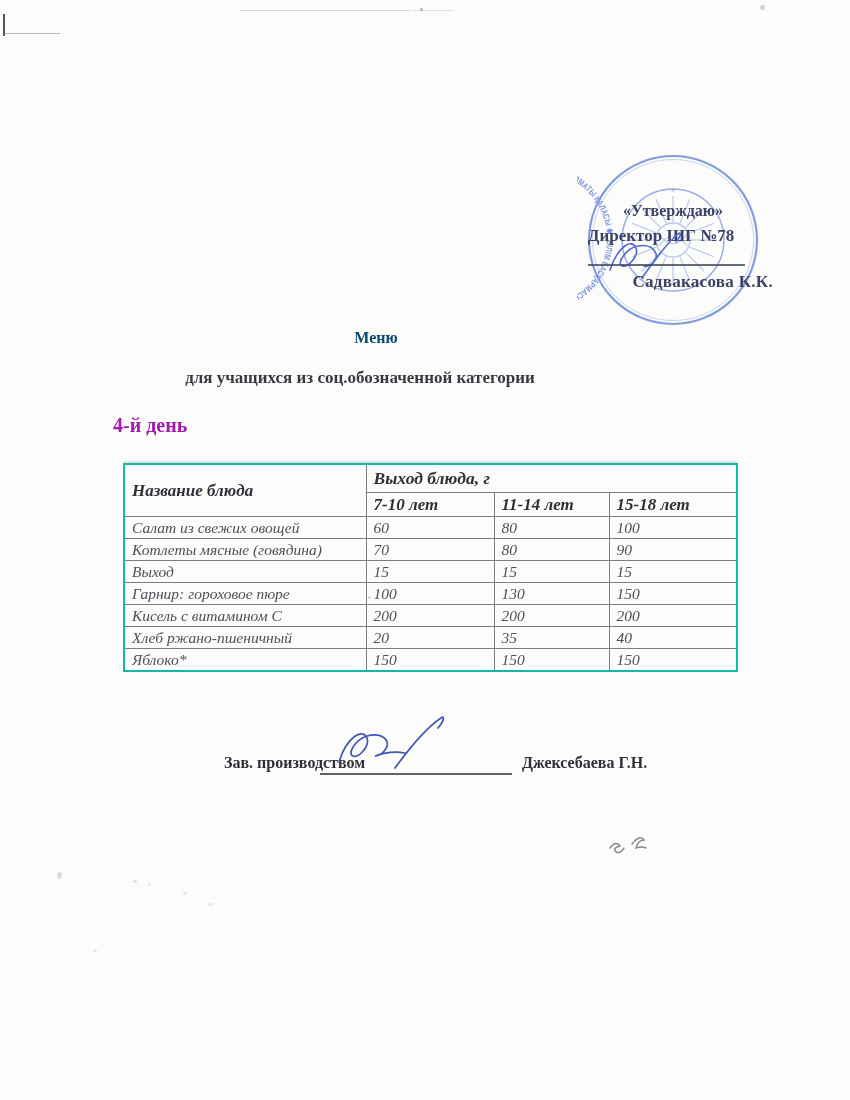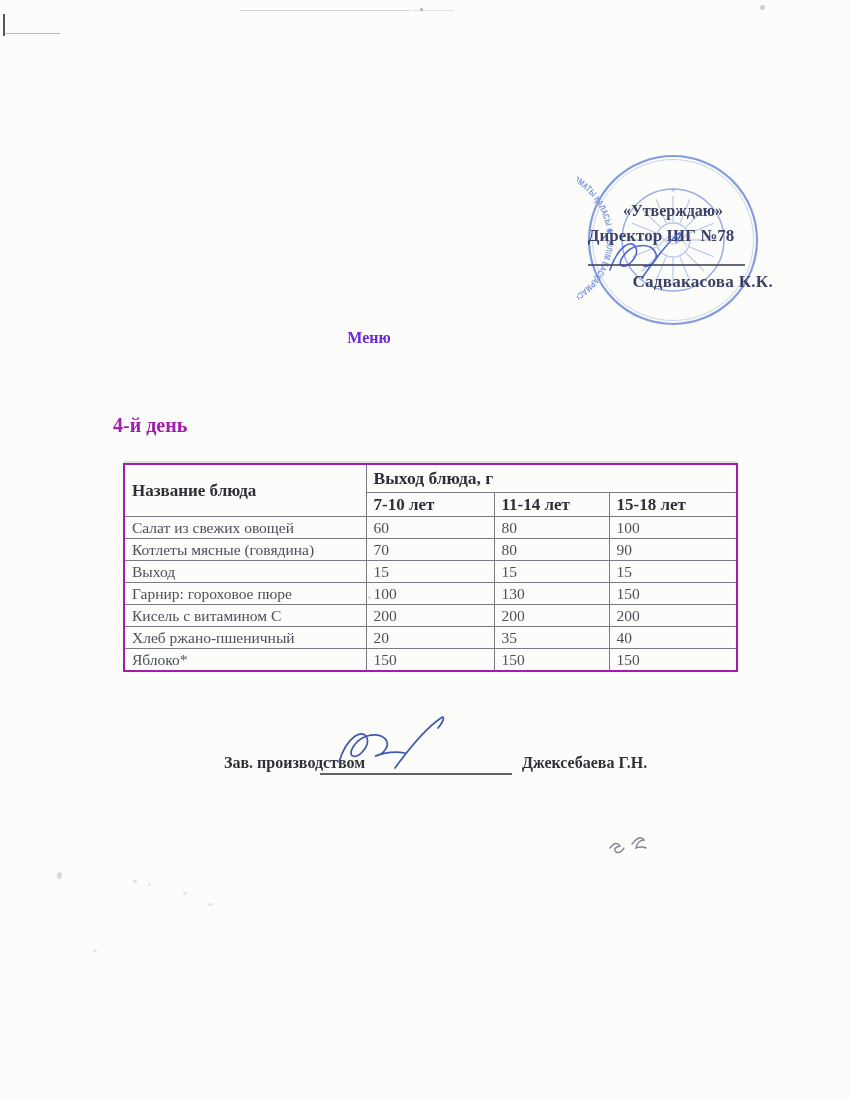--- a/index.html
+++ b/index.html
@@ -10,37 +10,37 @@
     color:#33343c;
   }
   .abs{position:absolute;}
 
   
   .artifact{position:absolute;pointer-events:none;}
   .speck{position:absolute;border-radius:50%;background:rgba(90,95,110,.45);}
 
   
   .t-center{text-align:center;font-weight:bold;}
-  .title-menu{left:269px;top:329px;width:200px;font-size:16px;color:#6d28d9;}
+  .title-menu{left:276px;top:329px;width:200px;font-size:16px;color:#0c4a6e;}
   .title-line2{left:112px;top:349px;width:500px;font-size:17px;color:#383942;}
   .title-line3{left:110px;top:368px;width:500px;font-size:17px;color:#383942;}
   .title-week{left:258px;top:389px;width:300px;font-size:22px;color:#2f3039;letter-spacing:.5px;}
   .title-day{left:113px;top:414px;font-size:20px;font-weight:bold;color:#a21caf;}
 
   
   .menu-tbl-wrap{left:123px;top:463px;}
   table.menu{border-collapse:collapse;table-layout:fixed;width:613px;
     box-shadow:0 -3px 0 -1px rgba(140,140,145,.25);}
   table.menu th, table.menu td{
     border:1.4px solid #7b7b83;
     padding:0 0 0 7px;
     text-align:left;vertical-align:middle;
     overflow:hidden;white-space:nowrap;
   }
-  table.menu{border:2px solid #a21caf;}
+  table.menu{border:2px solid #14b8a6;font-style:italic;}
   th.c1{vertical-align:top;padding-top:3px;font-size:17px;color:#2e2f38;}
   th.grp{font-size:17.5px;color:#2e2f38;height:27px;padding-left:42px;}
   th.age{font-size:17px;color:#2e2f38;height:23px;}
   td.dish,td.val{height:21px;font-size:15.5px;font-weight:normal;color:#4d4f59;}
 
   
   .footer-role{left:180px;top:754px;font-size:16px;font-weight:bold;color:#2f3039;margin-left:44px;}
   .footer-line{left:320px;top:773px;width:192px;height:1.6px;background:#45454c;opacity:.85;}
   .footer-name{left:522px;top:754px;font-size:16px;font-weight:bold;color:#2f3039;}
 
@@ -106,20 +106,21 @@
   <svg class="abs sig" style="left:606px;top:232px;" width="100" height="48" viewBox="0 0 100 48">
     <g fill="none" stroke="#4c68cc" stroke-width="1.6" stroke-linecap="round">
       <path d="M 4,38 C 12,14 26,6 30,16 C 33,24 22,36 16,34 C 10,32 20,16 32,14 C 42,12 48,16 50,22 C 52,28 44,36 38,34"></path>
       <path d="M 36,46 C 50,26 62,10 72,2 C 76,-1 75,4 70,10"></path>
     </g>
   </svg>
   <div class="abs stamp-underline"></div>
   <div class="abs stamp-name">Садвакасова К.К.</div>
 
   <div class="abs t-center title-menu">Меню</div>
+  <div class="abs t-center title-line3">для учащихся из соц.обозначенной категории</div>
   <div class="abs title-day">4-й день</div>
 
   <div class="abs menu-tbl-wrap">
     <table class="menu">
       <colgroup>
         <col style="width:242px">
           <col style="width:128px">
           <col style="width:115px">
           <col style="width:128px">
       </colgroup>

